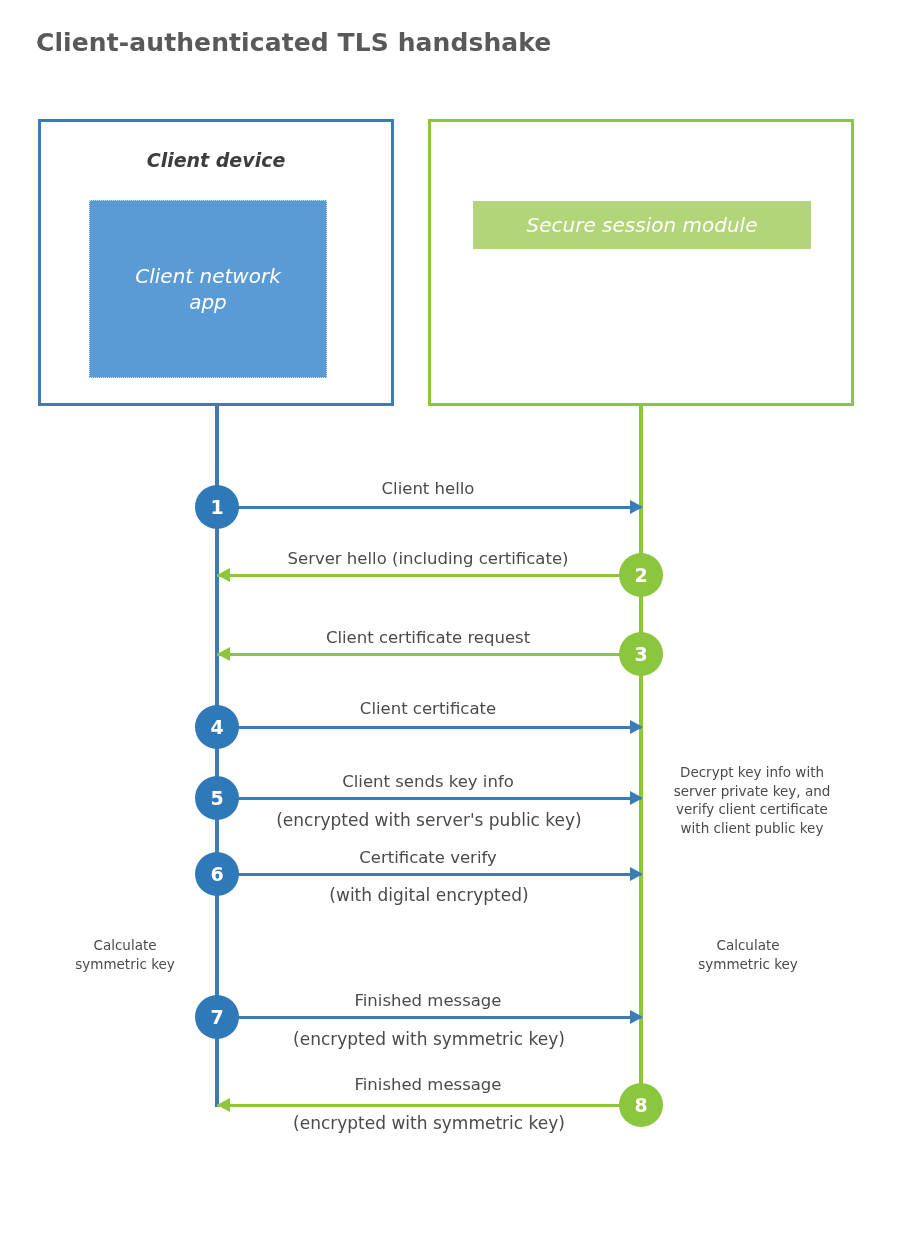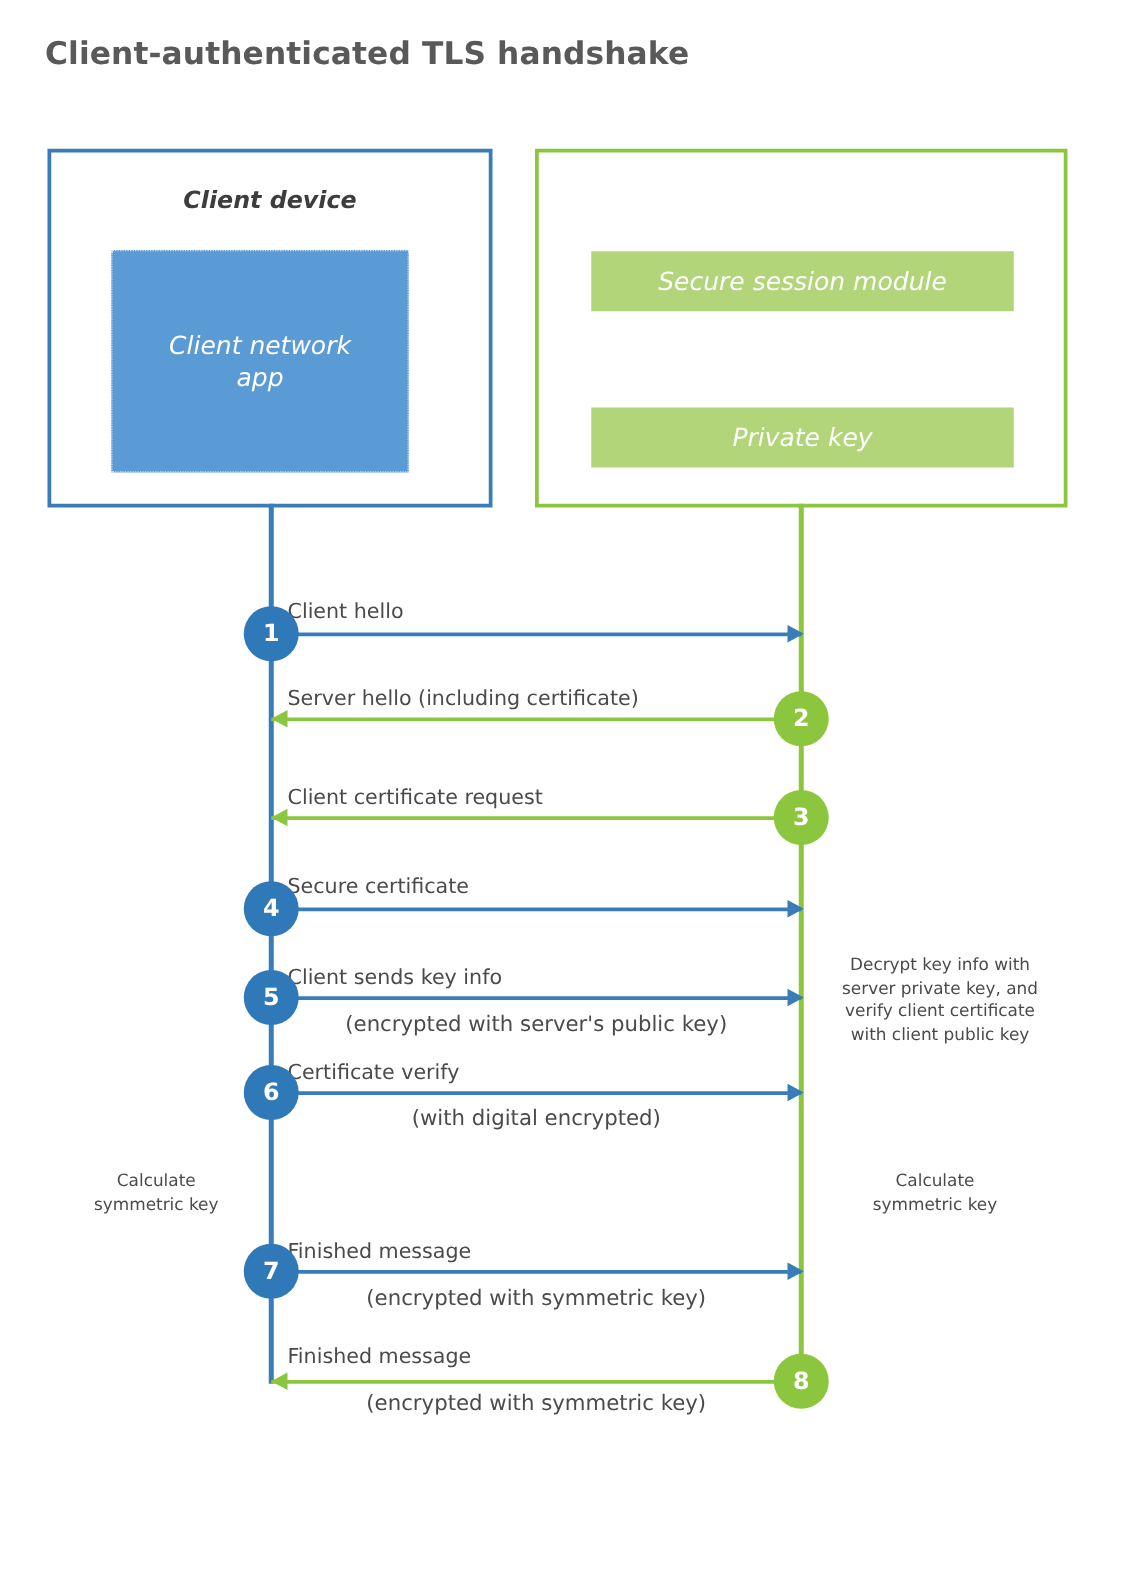--- a/index.html
+++ b/index.html
@@ -135,22 +135,23 @@
     left: 630px;
     border-left: 13px solid #3a7cb8;
   }
   .arrow-head.to-left {
     left: 217px;
     border-right: 13px solid #8cc63e;
   }
 
   .msg-label {
     position: absolute;
-    left: 230px;
+    left: 216px;
     width: 424px;
+    text-align: center;
     font-size: 16.5px;
     color: #4a4a4a;
     white-space: nowrap;
   }
   .msg-sublabel {
     position: absolute;
     left: 217px;
     width: 424px;
     text-align: center;
     font-size: 17px;
@@ -207,21 +208,20 @@
 <div id="diagram-title">Client-authenticated TLS handshake</div>
 
 <div class="actor-box" id="client-box">
   <div class="actor-title">Client device</div>
   <div id="client-app">Client network
 app</div>
 </div>
 
 <div class="actor-box" id="server-box">
   <div class="server-bar" id="server-bar-0">Secure session module</div>
-  <div class="server-bar" id="server-bar-2">Private key</div>
 </div>
 
 <div class="lifeline" id="lifeline-client"></div>
 <div class="lifeline" id="lifeline-server"></div>
 
 <div class="message">
   <div class="msg-label" style="top:479px">Client hello</div>
   <div class="arrow-line blue" style="top:506px"></div>
   <div class="arrow-head to-right" style="top:500px"></div>
   <div class="step-badge blue" style="top:485px">1</div>
@@ -235,21 +235,21 @@
 </div>
 
 <div class="message">
   <div class="msg-label" style="top:628px">Client certificate request</div>
   <div class="arrow-line green" style="top:653px"></div>
   <div class="arrow-head to-left" style="top:647px"></div>
   <div class="step-badge green" style="top:632px">3</div>
 </div>
 
 <div class="message">
-  <div class="msg-label" style="top:699px">Secure certificate</div>
+  <div class="msg-label" style="top:699px">Client certificate</div>
   <div class="arrow-line blue" style="top:726px"></div>
   <div class="arrow-head to-right" style="top:720px"></div>
   <div class="step-badge blue" style="top:705px">4</div>
 </div>
 
 <div class="message">
   <div class="msg-label" style="top:772px">Client sends key info</div>
   <div class="arrow-line blue" style="top:797px"></div>
   <div class="arrow-head to-right" style="top:791px"></div>
   <div class="msg-sublabel" style="top:810px">(encrypted with server's public key)</div>

